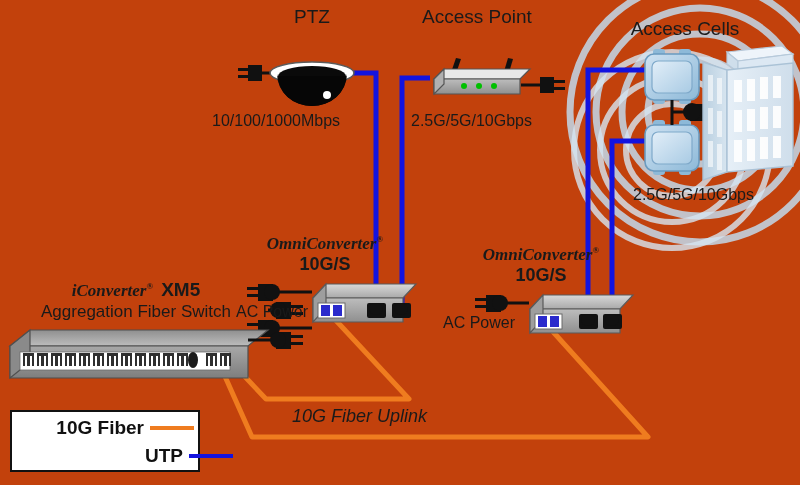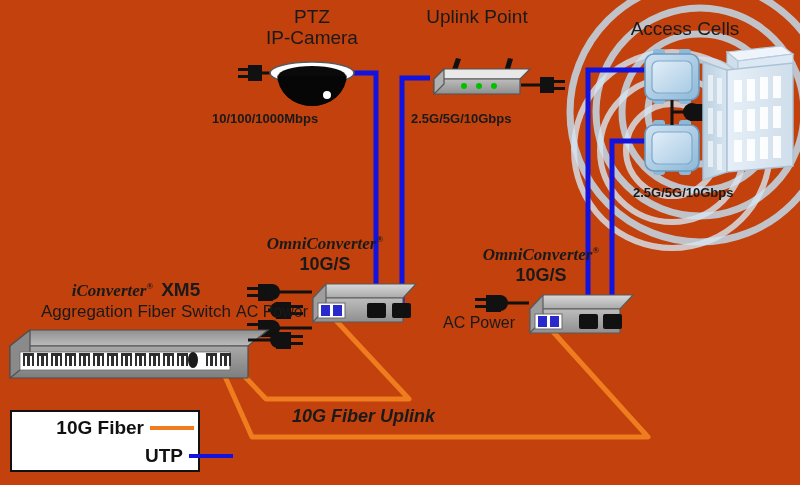--- a/index.html
+++ b/index.html
@@ -30,22 +30,22 @@
     white-space: nowrap;
     line-height: 1.12;
   }
   .lbl-center { text-align: center; }
 
   .t-title {
     font-size: 19px;
     font-weight: 400;
   }
   .t-speed {
-    font-size: 13px;
-    font-weight: 700;
+    font-size: 16px;
+    font-weight: 400;
   }
   .t-acpower {
     font-size: 16px;
     font-weight: 400;
   }
   .t-brand-serif {
     font-family: "Liberation Serif", serif;
     font-style: italic;
     font-weight: bold;
     font-size: 17px;
@@ -66,21 +66,21 @@
     font-family: "Liberation Sans", sans-serif;
     margin-left: 8px;
   }
   .t-aggr {
     font-size: 17px;
     font-weight: 400;
   }
   .t-uplink {
     font-size: 18px;
     font-style: italic;
-    font-weight: 700;
+    font-weight: 400;
   }
   .legend-box {
     position: absolute;
     left: 10px;
     top: 410px;
     width: 190px;
     height: 62px;
     border: 2px solid #111111;
     background: #ffffff;
     box-sizing: border-box;
@@ -402,26 +402,25 @@
       <line x1="248" y1="340" x2="276" y2="340" stroke="#111111" stroke-width="3"></line>
       <path d="M 276 332 h 15 v 17 h -15 z" fill="#111111"></path>
       <ellipse cx="278" cy="340" rx="8" ry="8" fill="#111111"></ellipse>
       <path d="M 291 335 h 12 v 3 h -12 z" fill="#111111"></path>
       <path d="M 291 342 h 12 v 3 h -12 z" fill="#111111"></path>
     </g>
   </svg>
 
   <div class="lbl lbl-center t-title" style="left:242px; top:6px; width:140px;">
     <div>PTZ</div>
-    <div>IP-Camera</div>
   </div>
   <div class="lbl t-speed" style="left:212px; top:112px;">10/100/1000Mbps</div>
 
   <div class="lbl lbl-center t-title" style="left:407px; top:6px; width:140px;">
-    <div>Uplink Point</div>
+    <div>Access Point</div>
   </div>
   <div class="lbl t-speed" style="left:411px; top:112px;">2.5G/5G/10Gbps</div>
 
   <div class="lbl lbl-center t-title" style="left:605px; top:18px; width:160px;">Access Cells</div>
   <div class="lbl t-speed" style="left:633px; top:186px;">2.5G/5G/10Gbps</div>
 
   <div class="lbl lbl-center t-brand-serif" style="left:240px; top:234px; width:170px;">
     <span>OmniConverter</span><span class="sup">®</span>
   </div>
   <div class="lbl lbl-center t-model" style="left:240px; top:254px; width:170px;">10G/S</div>

